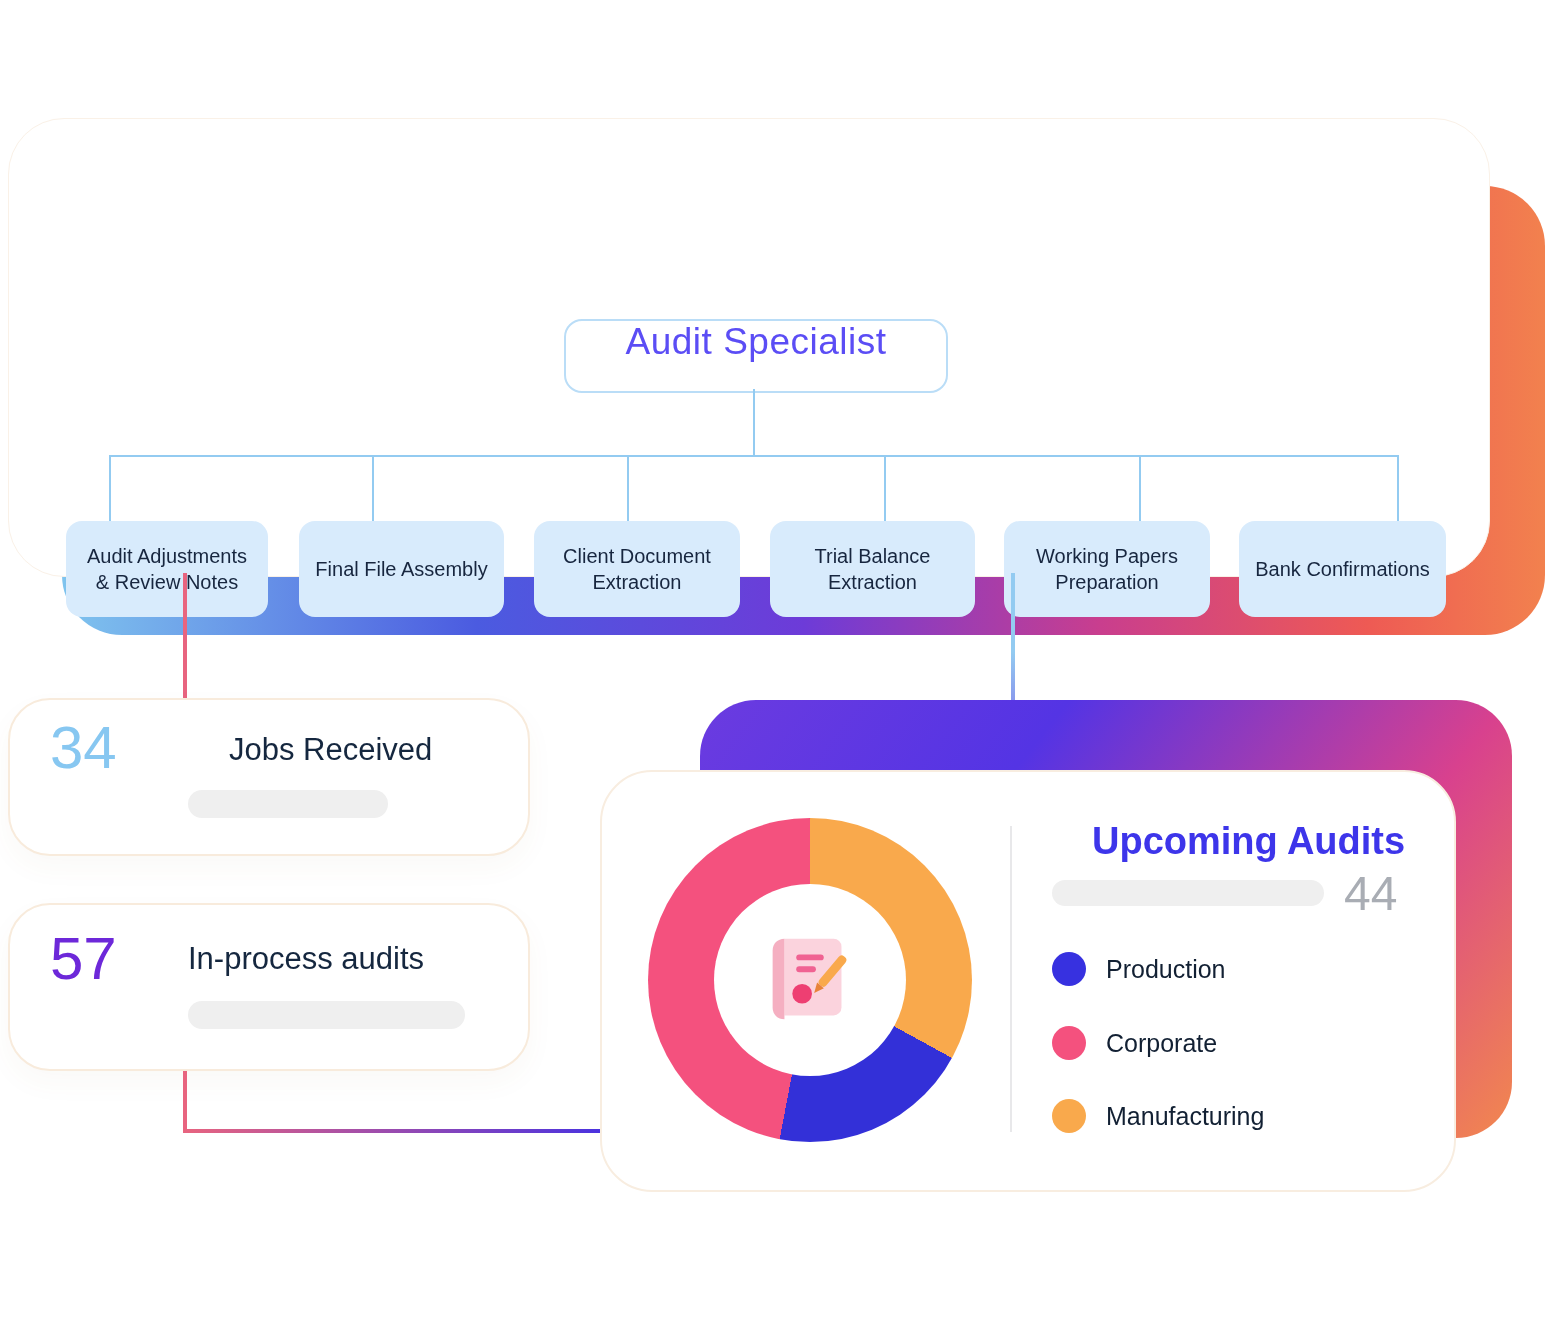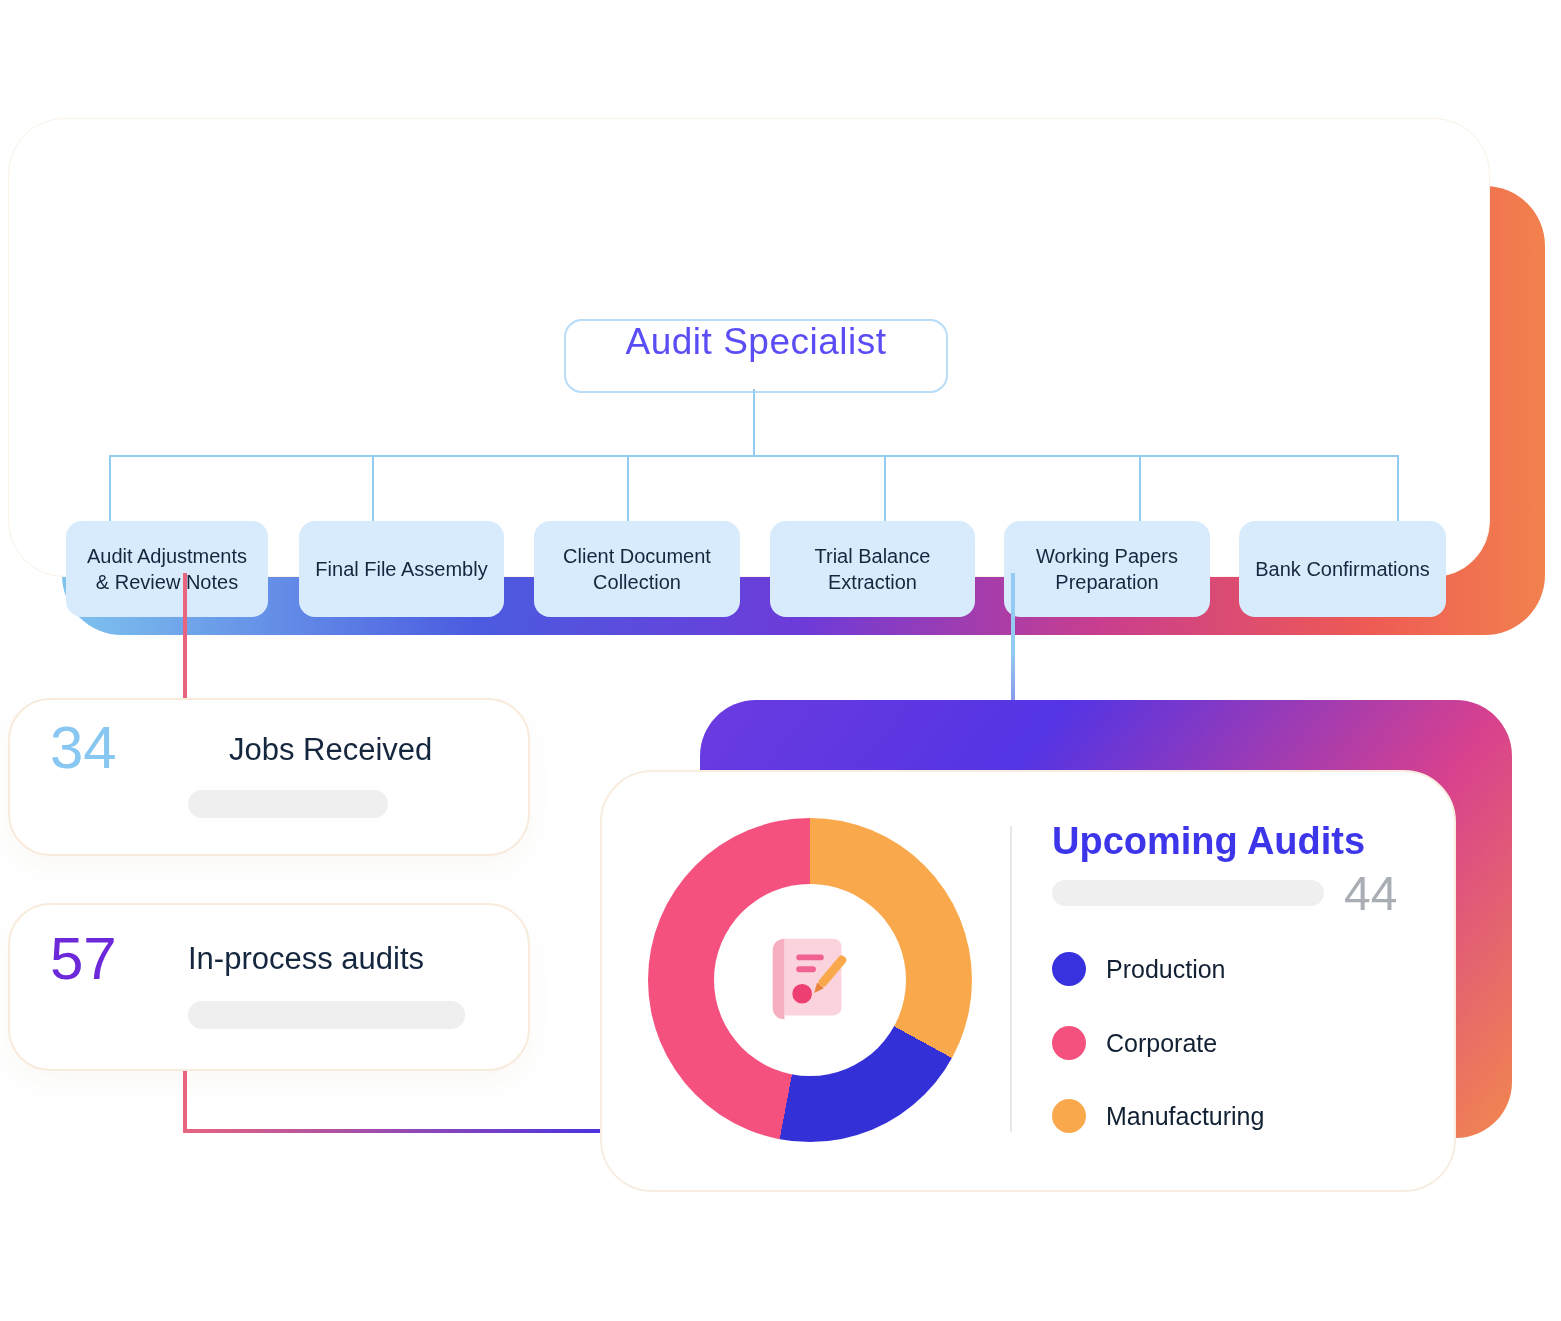--- a/index.html
+++ b/index.html
@@ -52,21 +52,21 @@
   .right-card{
     position:absolute;left:600px;top:770px;width:856px;height:422px;border-radius:52px;
     background:#ffffff;border:2px solid #F8EDE0;box-sizing:border-box;
   }
   .donut{position:absolute;left:648px;top:818px;width:324px;height:324px;border-radius:50%;}
   .donut-hole{
     position:absolute;left:714px;top:884px;width:192px;height:192px;border-radius:50%;background:#ffffff;
     display:flex;align-items:center;justify-content:center;
   }
   .divider{position:absolute;left:1010px;top:826px;width:2px;height:306px;background:#E8E8EA;}
-  .ua-title{position:absolute;left:1052px;top:820px;font-size:38px;font-weight:600;color:#3D35EA;}
+  .ua-title{position:absolute;left:1092px;top:820px;font-size:38px;font-weight:600;color:#3D35EA;}
   .ua-bar{left:1052px;top:880px;width:272px;height:26px;border-radius:13px;}
   .ua-count{position:absolute;left:1344px;top:866px;font-size:48px;color:#A9ADB4;font-weight:500;}
   .legend-row{position:absolute;left:1052px;display:flex;align-items:center;gap:20px;}
   .legend-dot{width:34px;height:34px;border-radius:50%;flex:0 0 auto;}
   .legend-label{font-size:25px;color:#122033;}
 </style>
 </head>
 <body>
 
 <div class="canvas">
@@ -87,21 +87,21 @@
     <div class="conn" style="left:1130px;top:336px;width:2px;height:66px;"></div>
     <div class="conn" style="left:1388px;top:336px;width:2px;height:66px;"></div>
 
     <div class="child-node" style="left:57px;width:202px;">
         <span>Audit Adjustments &amp; Review Notes</span>
       </div>
     <div class="child-node" style="left:290px;width:205px;">
         <span>Final File Assembly</span>
       </div>
     <div class="child-node" style="left:525px;width:206px;">
-        <span>Client Document Collection</span>
+        <span>Client Document Extraction</span>
       </div>
     <div class="child-node" style="left:761px;width:205px;">
         <span>Trial Balance Extraction</span>
       </div>
     <div class="child-node" style="left:995px;width:206px;">
         <span>Working Papers Preparation</span>
       </div>
     <div class="child-node" style="left:1230px;width:207px;">
         <span>Bank Confirmations</span>
       </div>

